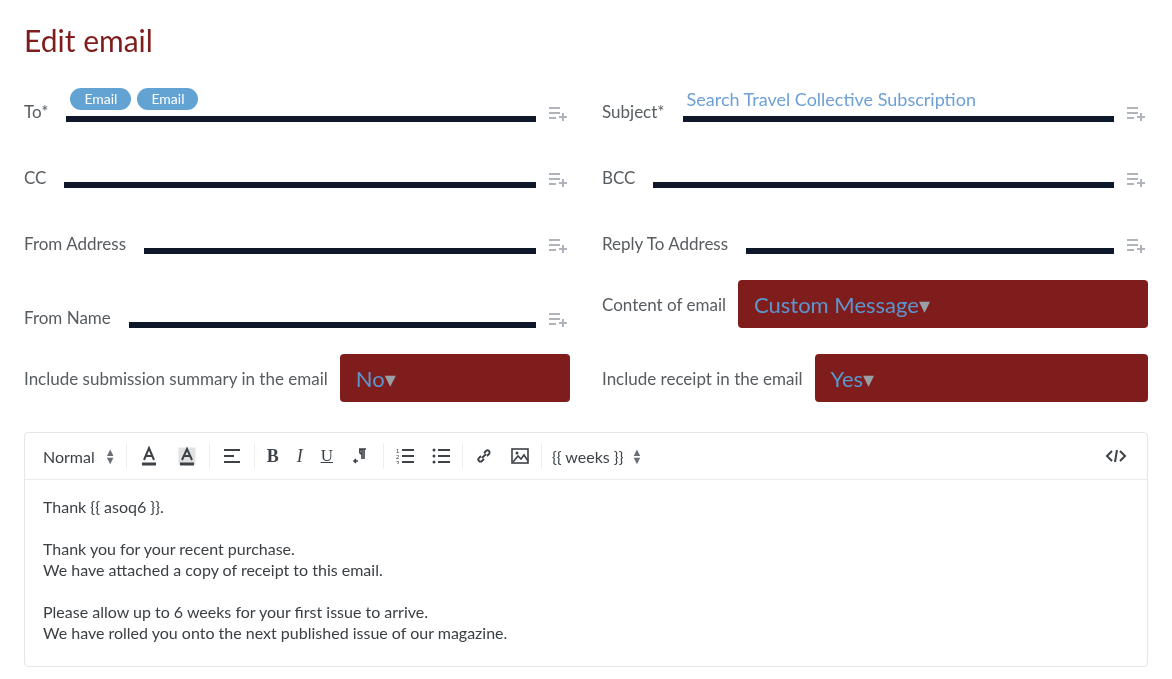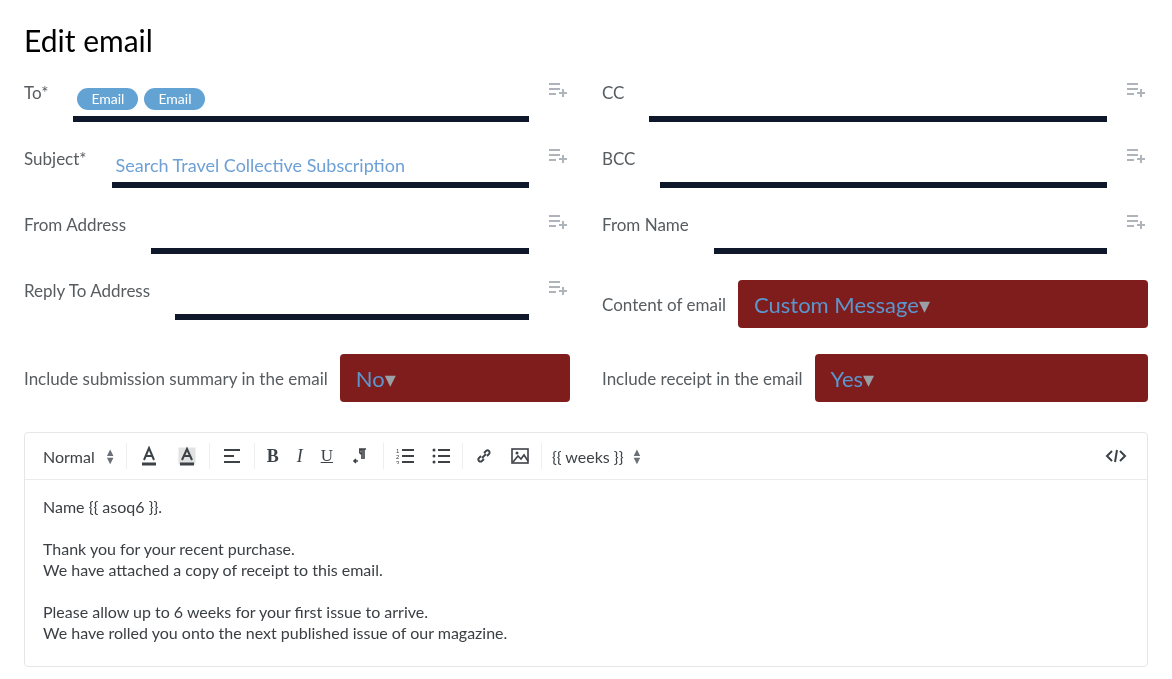--- a/index.html
+++ b/index.html
@@ -1,19 +1,19 @@
 <!DOCTYPE html>
 <html><head>
 <meta charset="utf-8">
 <style>
 html,body{margin:0;padding:0;background:#fff;font-family:"Segoe UI","Lato","Helvetica Neue",Arial,sans-serif;color:#3a3f44}
 .page{width:1172px;min-height:679px;padding:22px 24px;box-sizing:border-box}
-h1{font-weight:400;font-size:30px;margin:0 0 24px 0;color:#000000}
+h1{font-weight:400;font-size:30px;margin:0 0 24px 0;color:#7f1d1d}
 .grid{display:grid;grid-template-columns:1fr 1fr;column-gap:32px;row-gap:26px;margin-bottom:30px}
-.row{display:flex;align-items:flex-start;gap:17px}
+.row{display:flex;align-items:flex-end;gap:10px}
 .lbl{font-size:17px;color:#575c60;white-space:nowrap;margin-right:8px}
 .lbl.wide{flex:0 0 auto}
 .ul-input{flex:1;display:flex;align-items:center;gap:6px;border-bottom:6px solid #0f172a;height:34px;padding:0 2px 0 4px;position:relative}
 .ul-input input{border:none;outline:none;flex:1;font-size:17px;background:transparent;color:#3a3f44}
 .ul-input input::placeholder{color:#3a3f44}
 .ul-input .val{flex:1;font-size:18px;color:#6ea0d6}
 .chip{background:#63a3d4;color:#fff;font-size:14px;border-radius:999px;padding:4px 14px;line-height:1;display:inline-flex;align-items:center}
 .suffix-btn{border:none;background:transparent;color:#aeb4b9;cursor:pointer;padding:0 2px;display:flex;align-items:center}
 .suffix-btn svg{display:block}
 .select-box{flex:1;background:#7f1d1d;border-radius:4px;height:48px;display:flex;align-items:center;padding:0 16px;color:#5b96cf;font-size:22px;cursor:pointer}
@@ -54,52 +54,52 @@
             <line x1="1" y1="2" x2="12" y2="2" stroke-width="2"></line>
             <line x1="1" y1="7" x2="12" y2="7" stroke-width="2"></line>
             <line x1="1" y1="12" x2="8" y2="12" stroke-width="2"></line>
             <line x1="15" y1="7" x2="15" y2="15" stroke-width="2"></line>
             <line x1="11" y1="11" x2="19" y2="11" stroke-width="2"></line>
           </svg>
     </button>
   </div>
 
   <div class="row">
+    <span class="lbl">Subject*</span>
+    <div class="ul-input">
+      <span class="val">Search Travel Collective Subscription</span>
+    </div>
+    <button class="suffix-btn">
+      <svg width="20" height="16" viewBox="0 0 20 16" fill="none">
+            <line x1="1" y1="2" x2="12" y2="2" stroke-width="2"></line>
+            <line x1="1" y1="7" x2="12" y2="7" stroke-width="2"></line>
+            <line x1="1" y1="12" x2="8" y2="12" stroke-width="2"></line>
+            <line x1="15" y1="7" x2="15" y2="15" stroke-width="2"></line>
+            <line x1="11" y1="11" x2="19" y2="11" stroke-width="2"></line>
+          </svg>
+    </button>
+  </div>
+
+  <div class="row">
     <span class="lbl">CC</span>
     <div class="ul-input">
       <input type="text" style="">
     </div>
     <button class="suffix-btn">
       <svg width="20" height="16" viewBox="0 0 20 16" fill="none">
             <line x1="1" y1="2" x2="12" y2="2" stroke-width="2"></line>
             <line x1="1" y1="7" x2="12" y2="7" stroke-width="2"></line>
             <line x1="1" y1="12" x2="8" y2="12" stroke-width="2"></line>
             <line x1="15" y1="7" x2="15" y2="15" stroke-width="2"></line>
             <line x1="11" y1="11" x2="19" y2="11" stroke-width="2"></line>
           </svg>
     </button>
   </div>
 
   <div class="row">
-    <span class="lbl">Subject*</span>
-    <div class="ul-input">
-      <span class="val">Search Travel Collective Subscription</span>
-    </div>
-    <button class="suffix-btn">
-      <svg width="20" height="16" viewBox="0 0 20 16" fill="none">
-            <line x1="1" y1="2" x2="12" y2="2" stroke-width="2"></line>
-            <line x1="1" y1="7" x2="12" y2="7" stroke-width="2"></line>
-            <line x1="1" y1="12" x2="8" y2="12" stroke-width="2"></line>
-            <line x1="15" y1="7" x2="15" y2="15" stroke-width="2"></line>
-            <line x1="11" y1="11" x2="19" y2="11" stroke-width="2"></line>
-          </svg>
-    </button>
-  </div>
-
-  <div class="row">
     <span class="lbl">BCC</span>
     <div class="ul-input">
       <input type="text" style="">
     </div>
     <button class="suffix-btn">
       <svg width="20" height="16" viewBox="0 0 20 16" fill="none">
             <line x1="1" y1="2" x2="12" y2="2" stroke-width="2"></line>
             <line x1="1" y1="7" x2="12" y2="7" stroke-width="2"></line>
             <line x1="1" y1="12" x2="8" y2="12" stroke-width="2"></line>
             <line x1="15" y1="7" x2="15" y2="15" stroke-width="2"></line>
@@ -118,37 +118,37 @@
             <line x1="1" y1="2" x2="12" y2="2" stroke-width="2"></line>
             <line x1="1" y1="7" x2="12" y2="7" stroke-width="2"></line>
             <line x1="1" y1="12" x2="8" y2="12" stroke-width="2"></line>
             <line x1="15" y1="7" x2="15" y2="15" stroke-width="2"></line>
             <line x1="11" y1="11" x2="19" y2="11" stroke-width="2"></line>
           </svg>
     </button>
   </div>
 
   <div class="row">
+    <span class="lbl">Reply To Address</span>
+    <div class="ul-input">
+      <input type="text" style="">
+    </div>
+    <button class="suffix-btn">
+      <svg width="20" height="16" viewBox="0 0 20 16" fill="none">
+            <line x1="1" y1="2" x2="12" y2="2" stroke-width="2"></line>
+            <line x1="1" y1="7" x2="12" y2="7" stroke-width="2"></line>
+            <line x1="1" y1="12" x2="8" y2="12" stroke-width="2"></line>
+            <line x1="15" y1="7" x2="15" y2="15" stroke-width="2"></line>
+            <line x1="11" y1="11" x2="19" y2="11" stroke-width="2"></line>
+          </svg>
+    </button>
+  </div>
+
+  <div class="row">
     <span class="lbl">From Name</span>
-    <div class="ul-input">
-      <input type="text" style="">
-    </div>
-    <button class="suffix-btn">
-      <svg width="20" height="16" viewBox="0 0 20 16" fill="none">
-            <line x1="1" y1="2" x2="12" y2="2" stroke-width="2"></line>
-            <line x1="1" y1="7" x2="12" y2="7" stroke-width="2"></line>
-            <line x1="1" y1="12" x2="8" y2="12" stroke-width="2"></line>
-            <line x1="15" y1="7" x2="15" y2="15" stroke-width="2"></line>
-            <line x1="11" y1="11" x2="19" y2="11" stroke-width="2"></line>
-          </svg>
-    </button>
-  </div>
-
-  <div class="row">
-    <span class="lbl">Reply To Address</span>
     <div class="ul-input">
       <input type="text" style="">
     </div>
     <button class="suffix-btn">
       <svg width="20" height="16" viewBox="0 0 20 16" fill="none">
             <line x1="1" y1="2" x2="12" y2="2" stroke-width="2"></line>
             <line x1="1" y1="7" x2="12" y2="7" stroke-width="2"></line>
             <line x1="1" y1="12" x2="8" y2="12" stroke-width="2"></line>
             <line x1="15" y1="7" x2="15" y2="15" stroke-width="2"></line>
             <line x1="11" y1="11" x2="19" y2="11" stroke-width="2"></line>
@@ -278,21 +278,21 @@
     </div>
 
     <button class="tb-btn code-btn">
       <svg width="22" height="16" viewBox="0 0 22 16" fill="none">
             <path d="M7 3 L2 8 L7 13 M15 3 L20 8 L15 13 M12 2 L10 14" stroke-width="2" fill="none"></path>
           </svg>
     </button>
   </div>
 
   <div class="editor-body" id="editor-body" contenteditable="true" style="">
-        <p>Name {{ asoq6 }}.</p>
+        <p>Thank {{ asoq6 }}.</p>
         <div class="blank"></div>
         <p>Thank you for your recent purchase.</p>
         <p>We have attached a copy of receipt to this email.</p>
         <div class="blank"></div>
         <p>Please allow up to 6 weeks for your first issue to arrive.</p>
         <p>We have rolled you onto the next published issue of our magazine.</p>
       </div>
 </div>
 
 </div>

